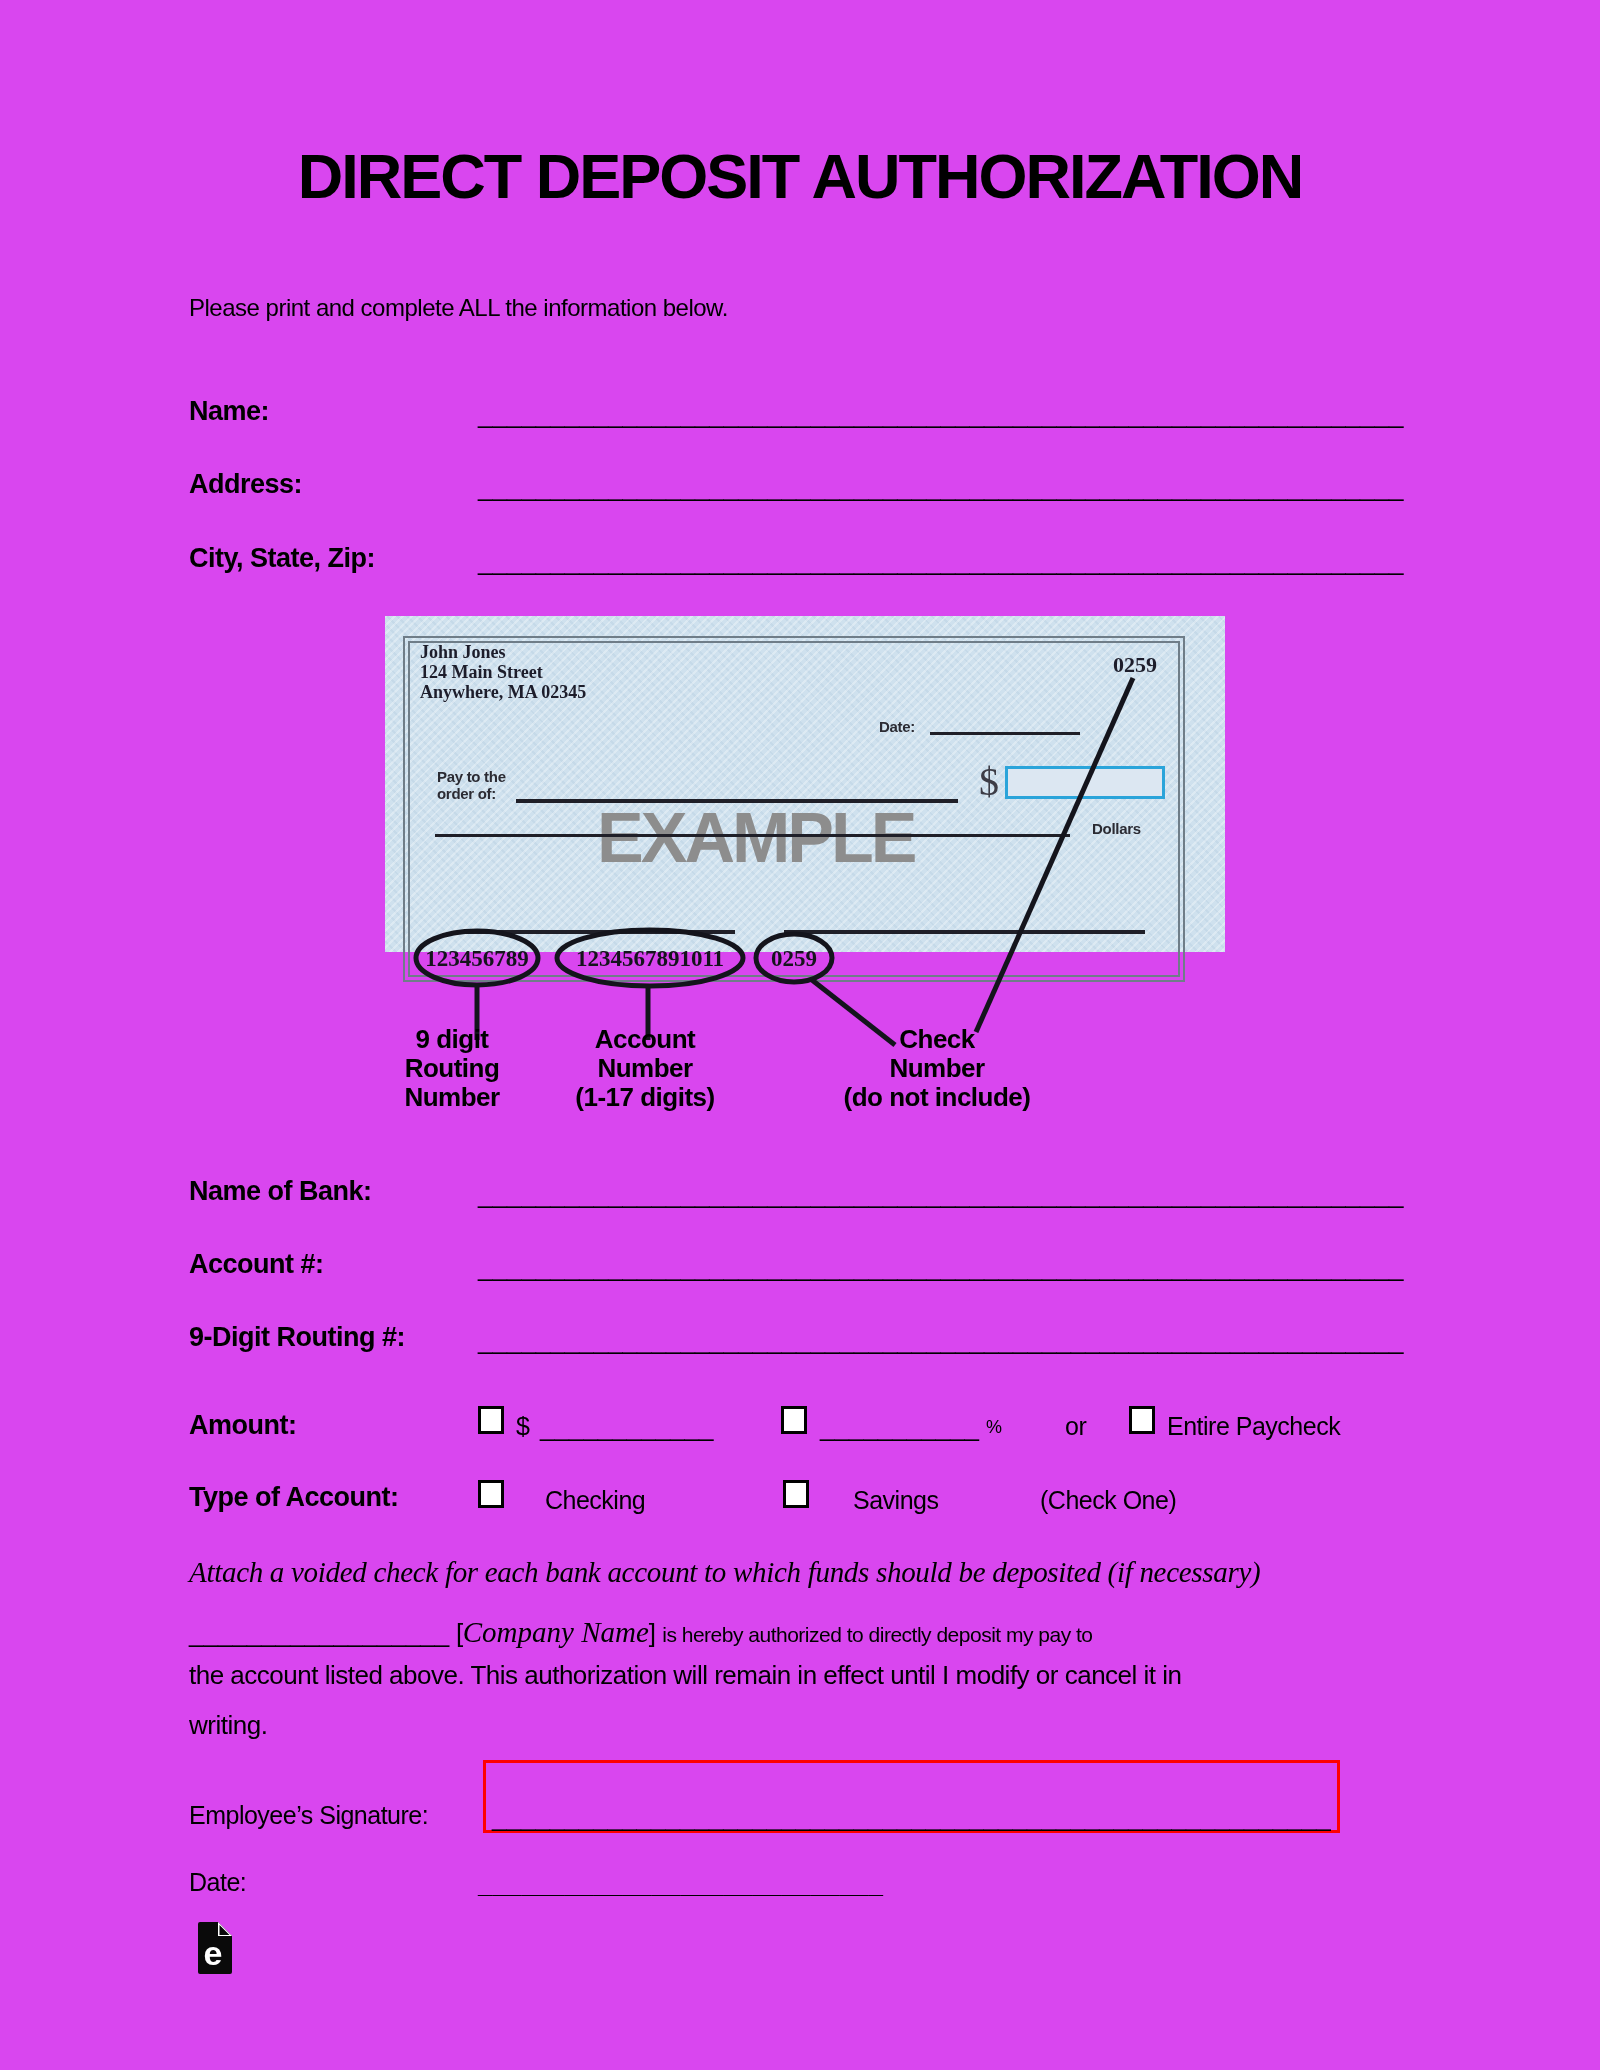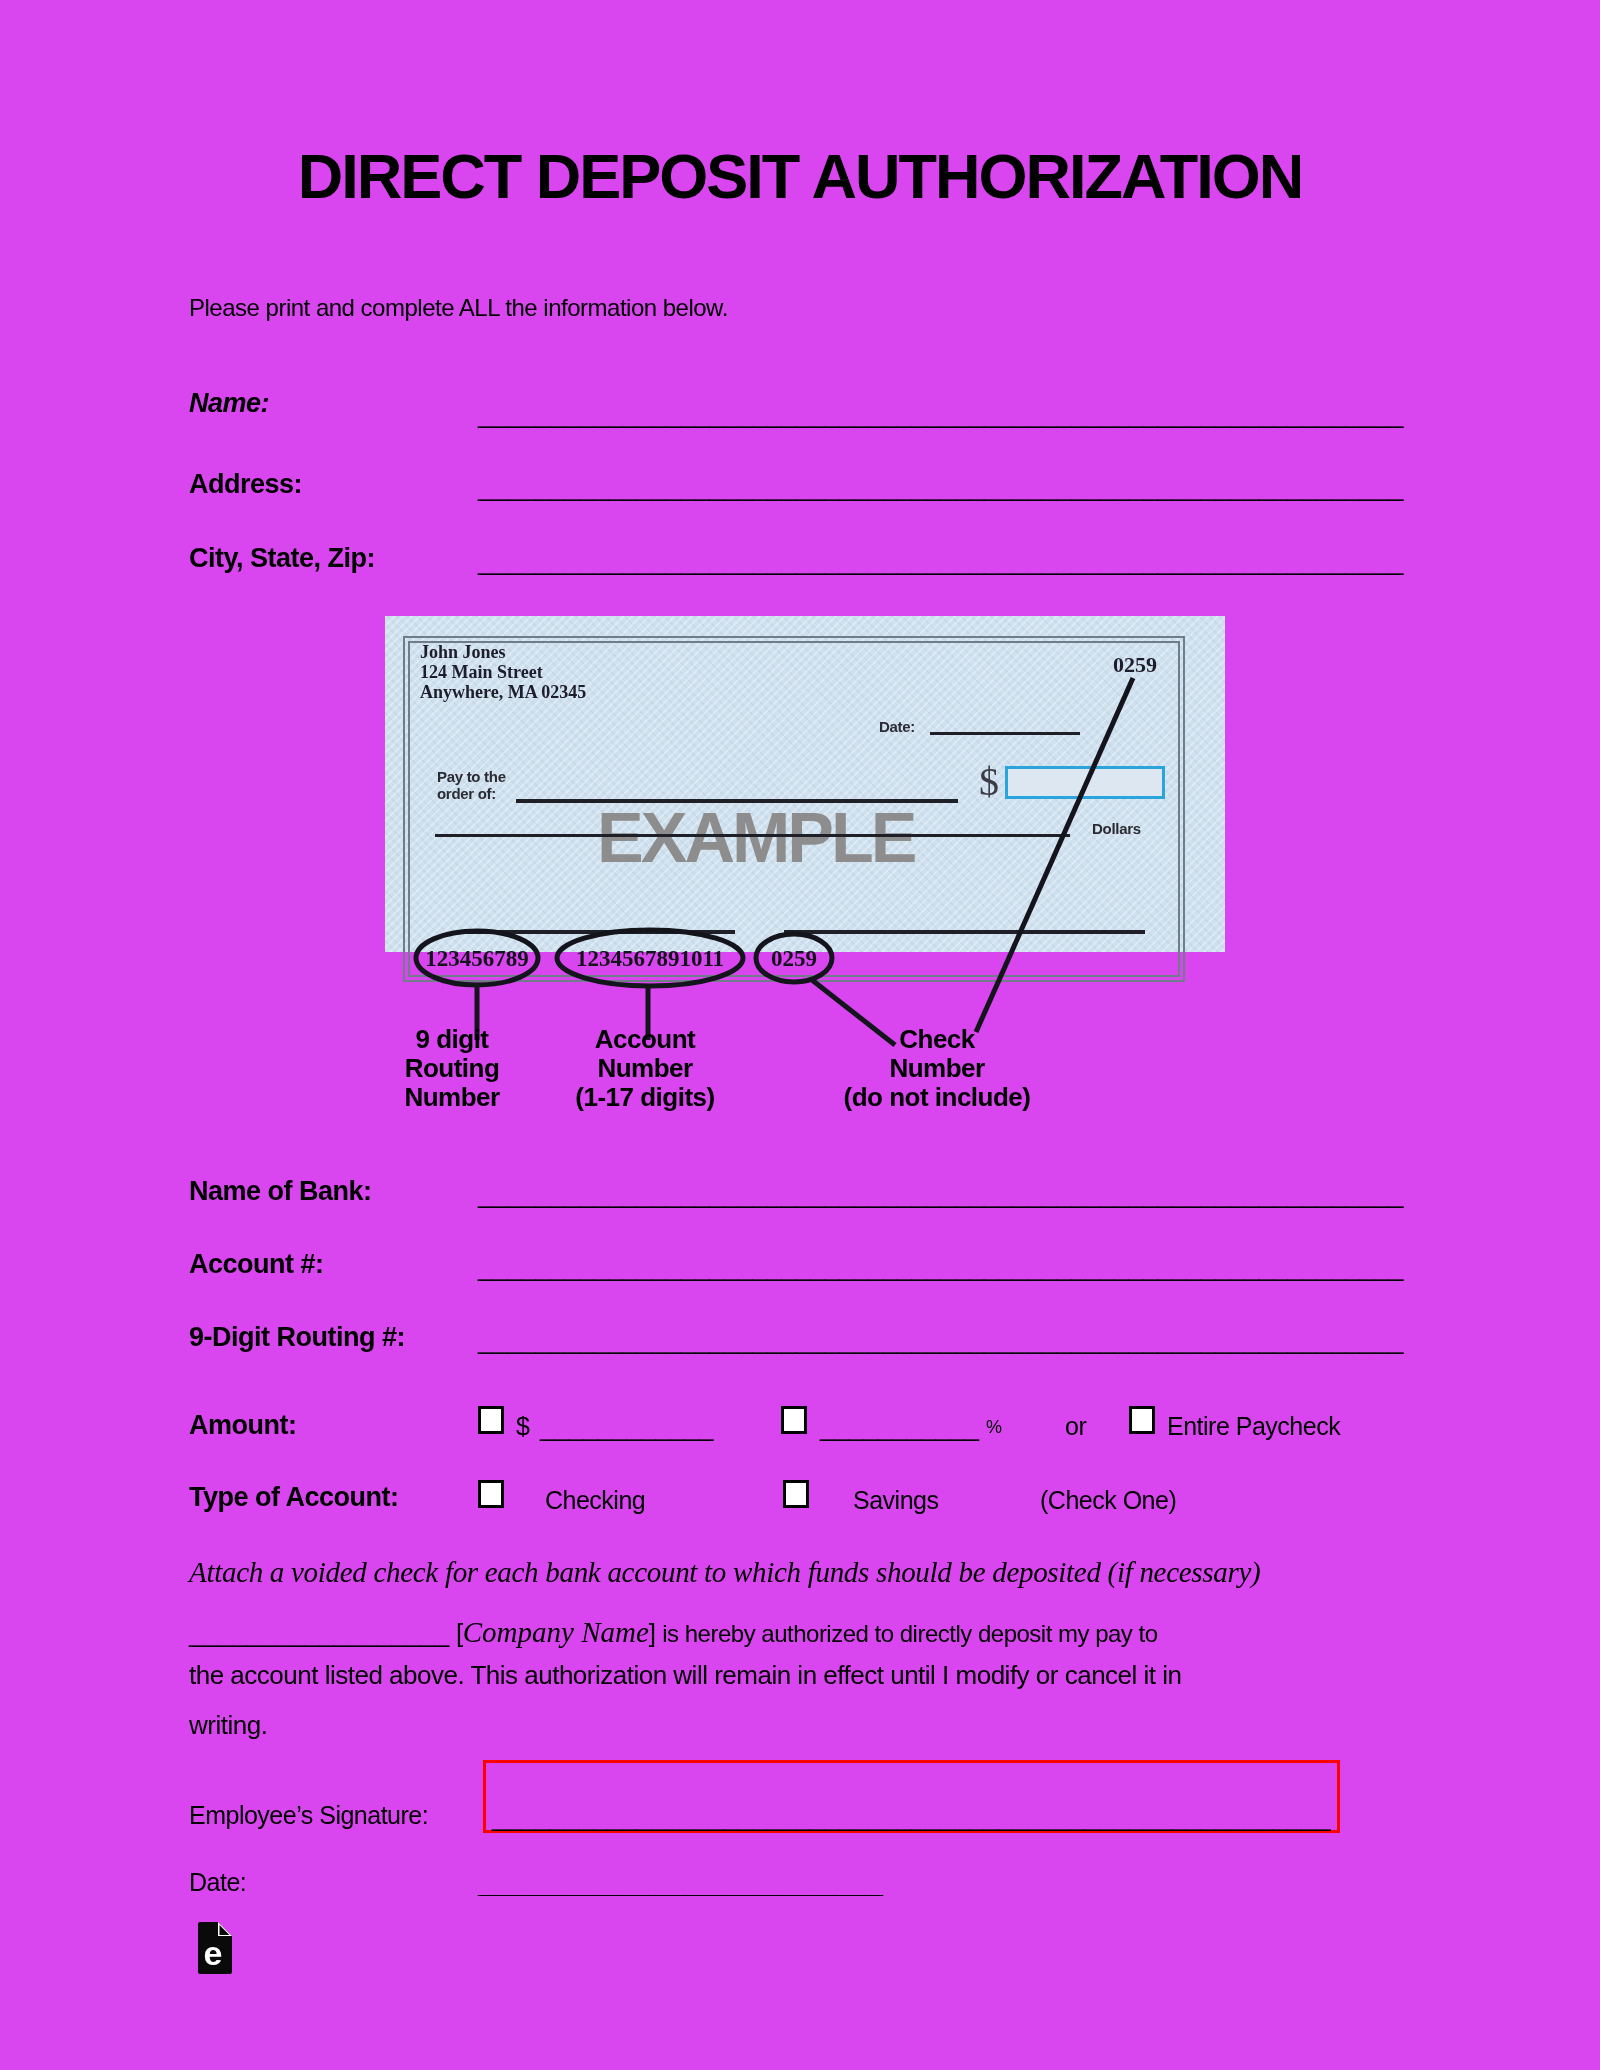--- a/index.html
+++ b/index.html
@@ -31,21 +31,21 @@
   .company-italic{font-family:"Liberation Serif",serif;font-style:italic;font-size:29px;}
 </style>
 </head>
 <body>
 
 <div id="page">
 
   <div class="abs title" style="top:140px;left:0;">DIRECT DEPOSIT AUTHORIZATION</div>
   <div class="abs body-text" style="left:189px;top:294px;font-size:24px;">Please print and complete ALL the information below.</div>
 
-  <div class="abs label-bold" style="left:189px;top:388px;font-style:italic;">Name:</div>
+  <div class="abs label-bold" style="left:189px;top:396px;">Name:</div>
   <div class="abs wline" style="left:478px;top:399px;">________________________________________________________________</div>
 
   <div class="abs label-bold" style="left:189px;top:469px;">Address:</div>
   <div class="abs wline" style="left:478px;top:472px;">________________________________________________________________</div>
 
   <div class="abs label-bold" style="left:189px;top:543px;">City, State, Zip:</div>
   <div class="abs wline" style="left:478px;top:546px;">________________________________________________________________</div>
 
   <div class="abs" id="check">
     <div class="abs" id="check-frame"></div>
@@ -133,21 +133,21 @@
   <div class="abs cb" style="left:478px;top:1480px;"></div>
   <div class="abs body-text" style="left:545px;top:1486px;">Checking</div>
   <div class="abs cb" style="left:783px;top:1480px;"></div>
   <div class="abs body-text" style="left:853px;top:1486px;">Savings</div>
   <div class="abs body-text" style="left:1040px;top:1486px;">(Check One)</div>
 
   <div class="abs note-italic" style="left:189px;top:1556px;">Attach a voided check for each bank account to which funds should be deposited (if necessary)</div>
 
   <div class="abs" style="left:189px;top:1616px;width:1260px;">
     <div style="white-space:nowrap;">
-      <span class="wline">__________________</span><span class="body-text" style="font-size:26px;"> [</span><span class="company-italic">Company Name</span><span class="body-text" style="font-size:26px;">] </span><span class="body-text" style="font-size:24px;">is hereby authorized to directly deposit my pay to</span>
+      <span class="wline">__________________</span><span class="body-text" style="font-size:26px;"> [</span><span class="company-italic">Company Name</span><span class="body-text" style="font-size:26px;">] </span><span class="body-text" style="font-size:21px;">is hereby authorized to directly deposit my pay to</span>
     </div>
     <div class="body-text" style="font-size:26px;margin-top:11px;">the account listed above. This authorization will remain in effect until I modify or cancel it in</div>
     <div class="body-text" style="font-size:26px;margin-top:19px;">writing.</div>
   </div>
 
   <div class="abs" id="sig-box"></div>
   <div class="abs body-text" style="left:189px;top:1801px;">Employee’s Signature:</div>
   <div class="abs wline" style="left:492px;top:1802px;">__________________________________________________________</div>
 
   <div class="abs body-text" style="left:189px;top:1868px;">Date:</div>

